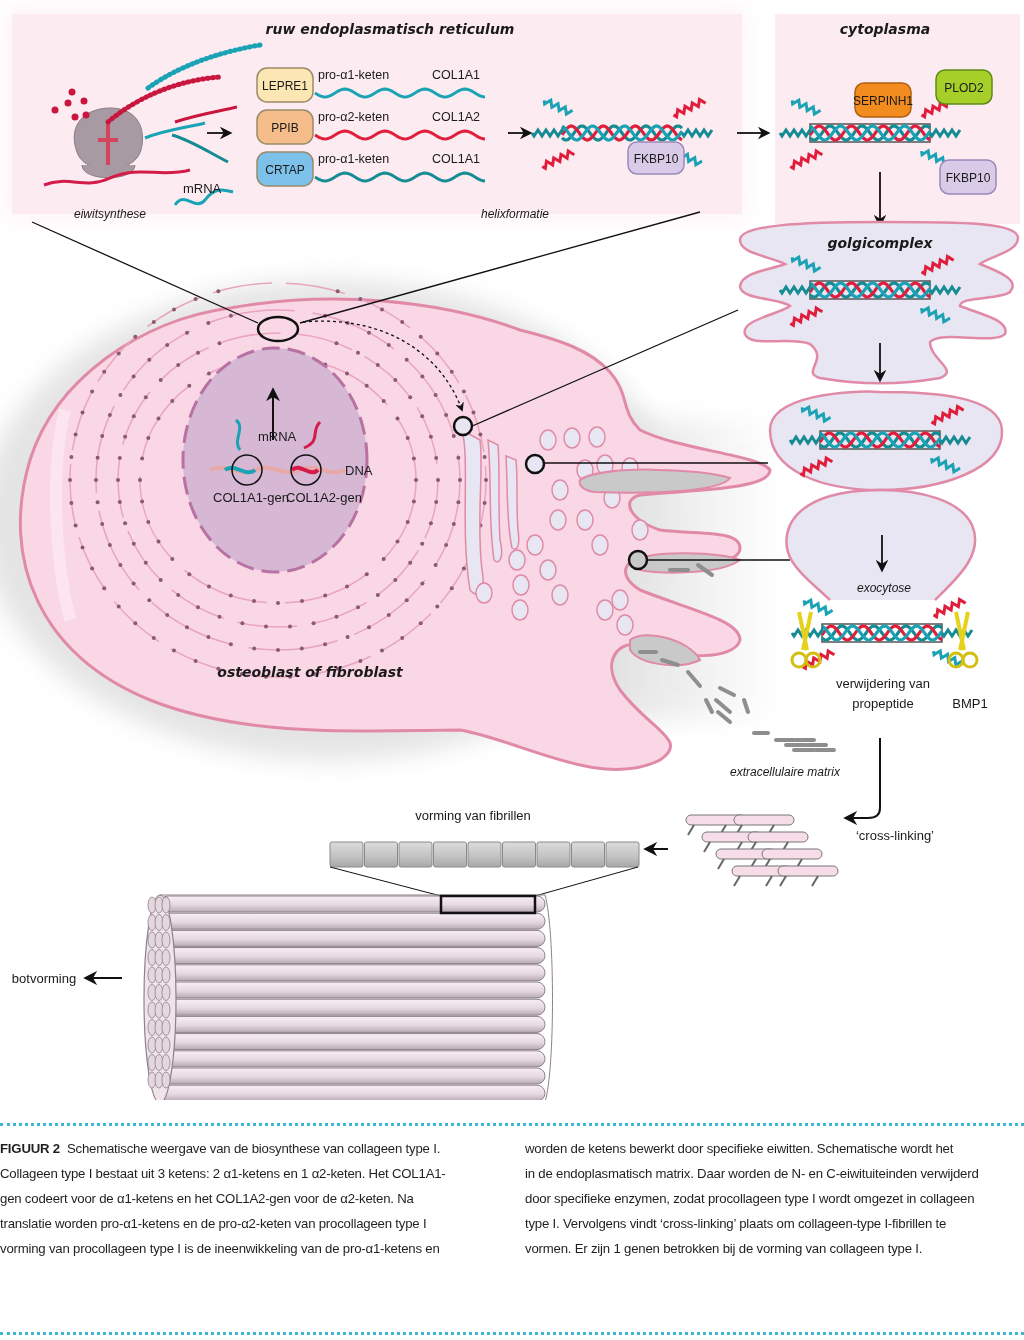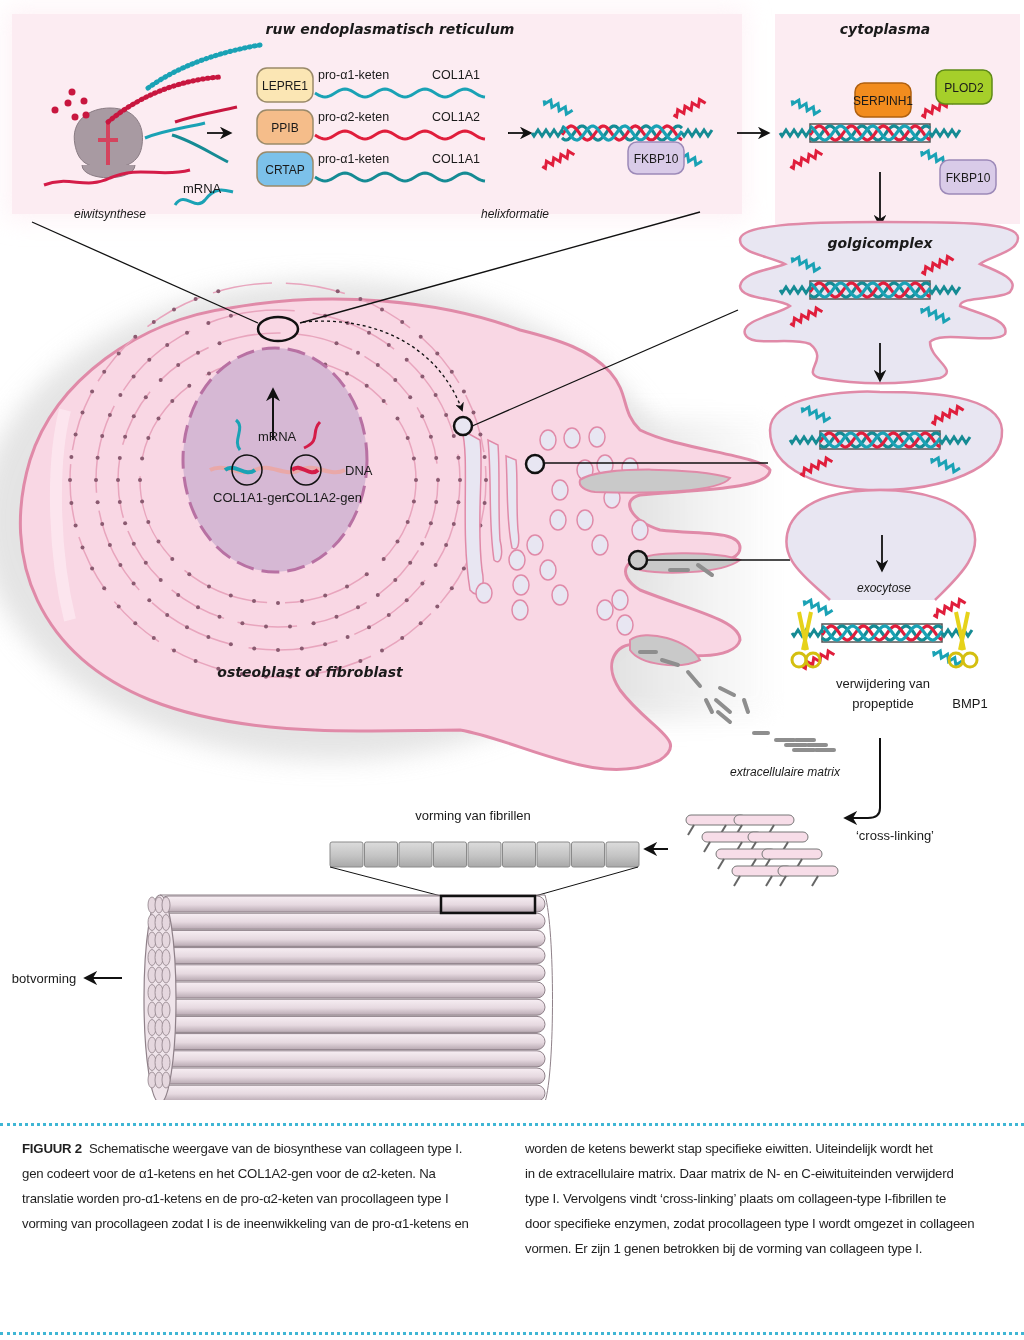--- a/index.html
+++ b/index.html
@@ -592,26 +592,27 @@
       <ellipse cx="159" cy="1080" rx="4" ry="8" fill="#e5d7de" stroke="#8f8189" stroke-width="0.8"></ellipse>
       <ellipse cx="166" cy="1080" rx="4" ry="8" fill="#e5d7de" stroke="#8f8189" stroke-width="0.8"></ellipse>
       <path d="M160,895 L545,895 C555,930 555,1070 545,1102 L160,1102" fill="none" stroke="#8f8189" stroke-width="1"></path>
     </g>
   <rect x="441" y="896" width="94" height="17" fill="none" stroke="#111" stroke-width="2.5"></rect>
   <line x1="122" y1="978" x2="86" y2="978" stroke="#111" stroke-width="2" marker-end="url(#arrowHead)"></line>
   <text class="lbl-cond" x="44" y="983" font-size="13" text-anchor="middle">botvorming</text>
 </svg>
 
 <div class="rule" style="top:1123px;"></div>
-<div class="col" style="left:0px; width:500px;padding-left:22px;">
+<div class="col" style="left:0px; width:500px;">
   <p><span class="fig-label">FIGUUR 2</span>&nbsp; <span>Schematische weergave van de biosynthese van collageen type I.</span></p>
+  <p>Collageen type I bestaat uit 3 ketens: 2 α1-ketens en 1 α2-keten. Het COL1A1-</p>
   <p>gen codeert voor de α1-ketens en het COL1A2-gen voor de α2-keten. Na</p>
   <p>translatie worden pro-α1-ketens en de pro-α2-keten van procollageen type I</p>
-  <p>vorming van procollageen zodat I is de ineenwikkeling van de pro-α1-ketens en</p>
+  <p>vorming van procollageen type I is de ineenwikkeling van de pro-α1-ketens en</p>
 </div>
 <div class="col" style="left:525px; width:500px;">
-  <p>worden de ketens bewerkt stap specifieke eiwitten. Uiteindelijk wordt het</p>
-  <p>in de extracellulaire matrix. Daar matrix de N- en C-eiwituiteinden verwijderd</p>
+  <p>worden de ketens bewerkt door specifieke eiwitten. Schematische wordt het</p>
+  <p>in de endoplasmatisch matrix. Daar worden de N- en C-eiwituiteinden verwijderd</p>
+  <p>door specifieke enzymen, zodat procollageen type I wordt omgezet in collageen</p>
   <p>type I. Vervolgens vindt ‘cross-linking’ plaats om collageen-type I-fibrillen te</p>
-  <p>door specifieke enzymen, zodat procollageen type I wordt omgezet in collageen</p>
   <p>vormen. Er zijn 1 genen betrokken bij de vorming van collageen type I.</p>
 </div>
 <div class="rule" style="top:1332px;"></div>
 
 </body></html>

